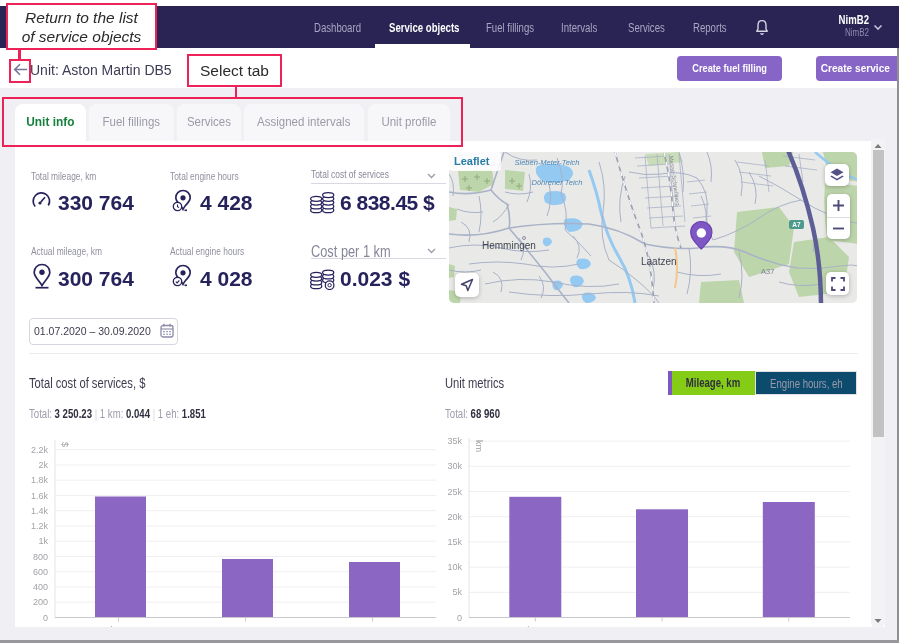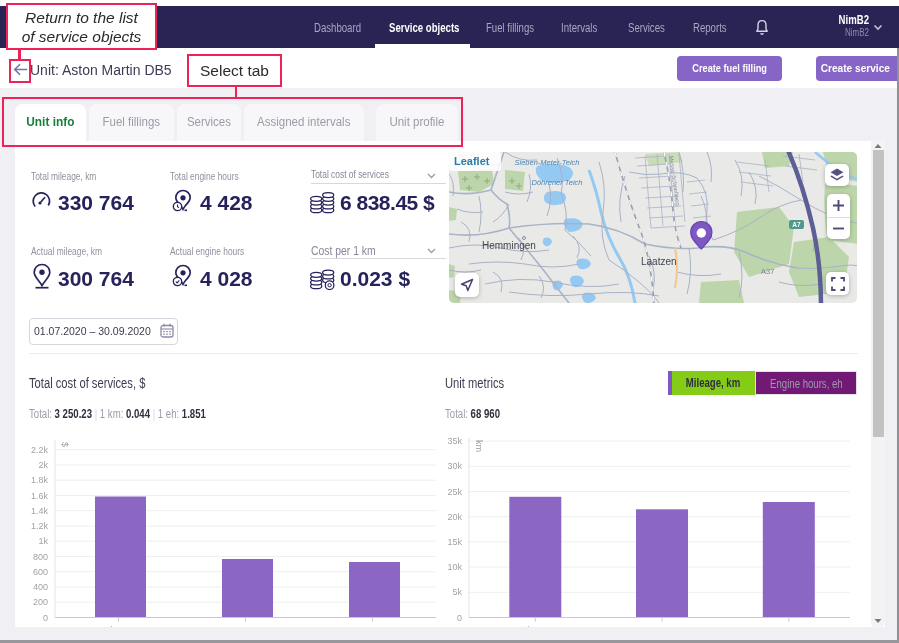--- a/index.html
+++ b/index.html
@@ -43,21 +43,21 @@
 <div class="abs" style="left:0;top:141px;width:15px;height:502px;background:#f0f0f4;"></div>
 <div class="abs" style="left:885px;top:141px;width:14px;height:502px;background:#f0f0f4;"></div>
 <div class="abs" style="left:0;top:627px;width:899px;height:16px;background:#f0f0f4;"></div>
 
 <div class="abs" id="card" style="left:15px;top:141px;width:856px;height:486px;background:#fff;border-radius:0 0 8px 8px;"></div>
 
 <div class="abs" style="left:15px;top:104px;width:71px;height:37px;background:#fff;border-radius:8px 8px 0 0;text-align:center;line-height:37px;font-size:12.5px;font-weight:bold;color:#15803d;"><span class="cxc" style="transform:scaleX(0.95);">Unit info</span></div>
 <div class="abs tabi" style="left:89px;top:104px;width:85px;height:37px;"><span class="cxc" style="transform:scaleX(0.92);">Fuel fillings</span></div>
 <div class="abs tabi" style="left:177px;top:104px;width:64px;height:37px;"><span class="cxc" style="transform:scaleX(0.92);">Services</span></div>
 <div class="abs tabi" style="left:244px;top:104px;width:120px;height:37px;"><span class="cxc" style="transform:scaleX(0.92);">Assigned intervals</span></div>
-<div class="abs tabi" style="left:376px;top:104px;width:82px;height:37px;text-decoration:underline;"><span class="cxc" style="transform:scaleX(0.92);">Unit profile</span></div>
+<div class="abs tabi" style="left:368px;top:104px;width:82px;height:37px;text-decoration:underline;"><span class="cxc" style="transform:scaleX(0.92);">Unit profile</span></div>
 <style>.tabi{background:#f7f7fa;border-radius:8px 8px 0 0;text-align:center;line-height:37px;font-size:12.5px;color:#9b9ba8;}</style>
 
 <style>
  .lab { position:absolute; font-size:10.5px; color:#90909f; }
  .val { position:absolute; font-size:21px; font-weight:bold; color:#26225c; }
 </style>
 <div class="lab" style="left:31px;top:170px;"><span class="cx">Total mileage, km</span></div>
 <div class="lab" style="left:170px;top:170px;"><span class="cx">Total engine hours</span></div>
 <div class="lab" style="left:31px;top:245px;"><span class="cx">Actual mileage, km</span></div>
 <div class="lab" style="left:170px;top:245px;"><span class="cx">Actual engine hours</span></div>
@@ -65,21 +65,21 @@
 <div class="val" style="left:200px;top:191px;">4 428</div>
 <div class="val" style="left:340px;top:191px;letter-spacing:-0.5px;">6 838.45 $</div>
 <div class="val" style="left:58px;top:267px;">300 764</div>
 <div class="val" style="left:200px;top:267px;">4 028</div>
 <div class="val" style="left:340px;top:267px;">0.023 $</div>
 
 <div class="abs" style="left:311px;top:168px;width:135px;height:16px;border-bottom:1px solid #d8d8e0;font-size:10.5px;color:#87879a;"><span class="cx">Total cost of services</span></div>
 <svg class="abs" style="left:427px;top:173px;" width="9" height="6" viewBox="0 0 9 6">
     <path d="M1 1 L4.5 4.5 L8 1" fill="none" stroke="#9b9bab" stroke-width="1.3"></path>
   </svg>
-<div class="abs" style="left:311px;top:243px;width:135px;height:16px;border-bottom:1px solid #d8d8e0;font-size:13px;color:#87879a;"><span class="cx">Cost per 1 km</span></div>
+<div class="abs" style="left:311px;top:243px;width:135px;height:16px;border-bottom:1px solid #d8d8e0;font-size:16px;color:#87879a;"><span class="cx">Cost per 1 km</span></div>
 <svg class="abs" style="left:427px;top:248px;" width="9" height="6" viewBox="0 0 9 6">
     <path d="M1 1 L4.5 4.5 L8 1" fill="none" stroke="#9b9bab" stroke-width="1.3"></path>
   </svg>
 
 <svg class="abs" style="left:30px;top:190px;" width="22" height="22" viewBox="0 0 22 22">
   <path d="M18.3 15.5 A8.2 8.2 0 1 0 5.2 16.5" fill="none" stroke="#26225c" stroke-width="1.7"></path>
   <circle cx="10" cy="13" r="1.6" fill="#26225c"></circle>
   <path d="M10.8 12 L15 7.2" stroke="#26225c" stroke-width="1.7"></path>
 </svg>
 <svg class="abs" style="left:170px;top:188px;" width="26" height="26" viewBox="0 0 26 26">
@@ -292,21 +292,21 @@
       <rect x="6.2" y="10.6" width="1.6" height="1.2"></rect>
       <rect x="9.2" y="10.6" width="1.6" height="1.2"></rect>
     </g>
 </svg>
 
 <div class="abs" style="left:29px;top:353px;width:829px;height:1px;background:#ececf0;"></div>
 
 <div class="abs" style="left:29px;top:375px;font-size:14px;color:#3c3c50;"><span class="cx">Total cost of services, $</span></div>
 <div class="abs" style="left:445px;top:375px;font-size:14px;color:#3c3c50;"><span class="cx">Unit metrics</span></div>
 <div class="abs" style="left:668px;top:371px;width:87px;height:24px;background:#84cc16;border-left:4px solid #7e57c2;font-size:12px;font-weight:bold;color:#2f2f3f;text-align:center;line-height:24px;"><span class="cxc">Mileage, km</span></div>
-<div class="abs" style="left:755px;top:371px;width:102px;height:24px;background:#701a75;border:1px solid #e0e0e6;font-size:12px;color:#9b9ba8;text-align:center;line-height:24px;"><span class="cxc">Engine hours, eh</span></div>
+<div class="abs" style="left:755px;top:371px;width:102px;height:24px;background:#0c4a6e;border:1px solid #e0e0e6;font-size:12px;color:#9b9ba8;text-align:center;line-height:24px;"><span class="cxc">Engine hours, eh</span></div>
 <div class="abs" style="left:29px;top:407px;font-size:12px;color:#9b9bab;"><span class="cx">Total: <span style="color:#2f2f3f;font-weight:bold;">3 250.23</span> <span style="color:#d8d8de;">|</span> 1 km: <span style="color:#2f2f3f;font-weight:bold;">0.044</span> <span style="color:#d8d8de;">|</span> 1 eh: <span style="color:#2f2f3f;font-weight:bold;">1.851</span></span></div>
 <div class="abs" style="left:445px;top:407px;font-size:12px;color:#9b9bab;"><span class="cx">Total: <span style="color:#2f2f3f;font-weight:bold;">68 960</span></span></div>
 
 <div class="abs" style="left:29px;top:430px;width:412px;height:197px;overflow:hidden;">
 <svg width="412" height="197" viewBox="0 0 412 197">
   <g stroke="#efeff1" stroke-width="1">
     <line x1="26" y1="172.2" x2="407" y2="172.2"></line>
         <line x1="26" y1="157" x2="407" y2="157"></line>
     <line x1="26" y1="141.7" x2="407" y2="141.7"></line>
         <line x1="26" y1="126.5" x2="407" y2="126.5"></line>

